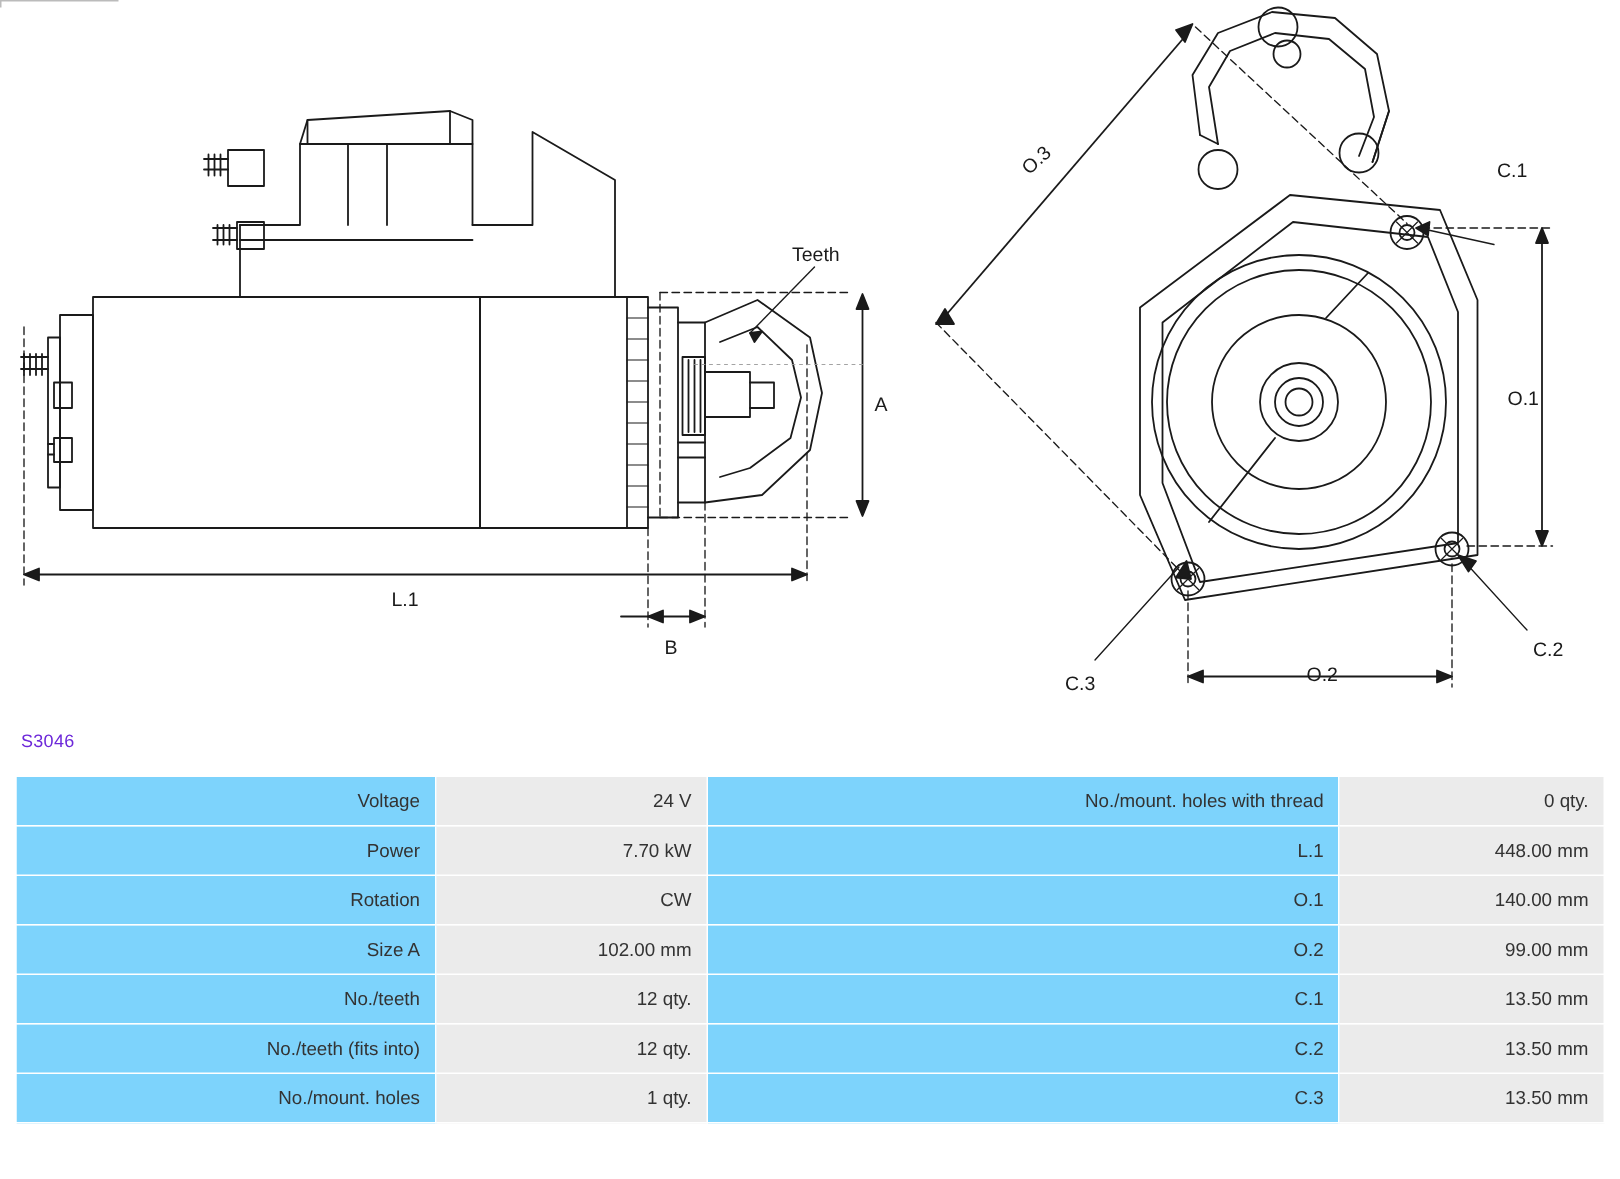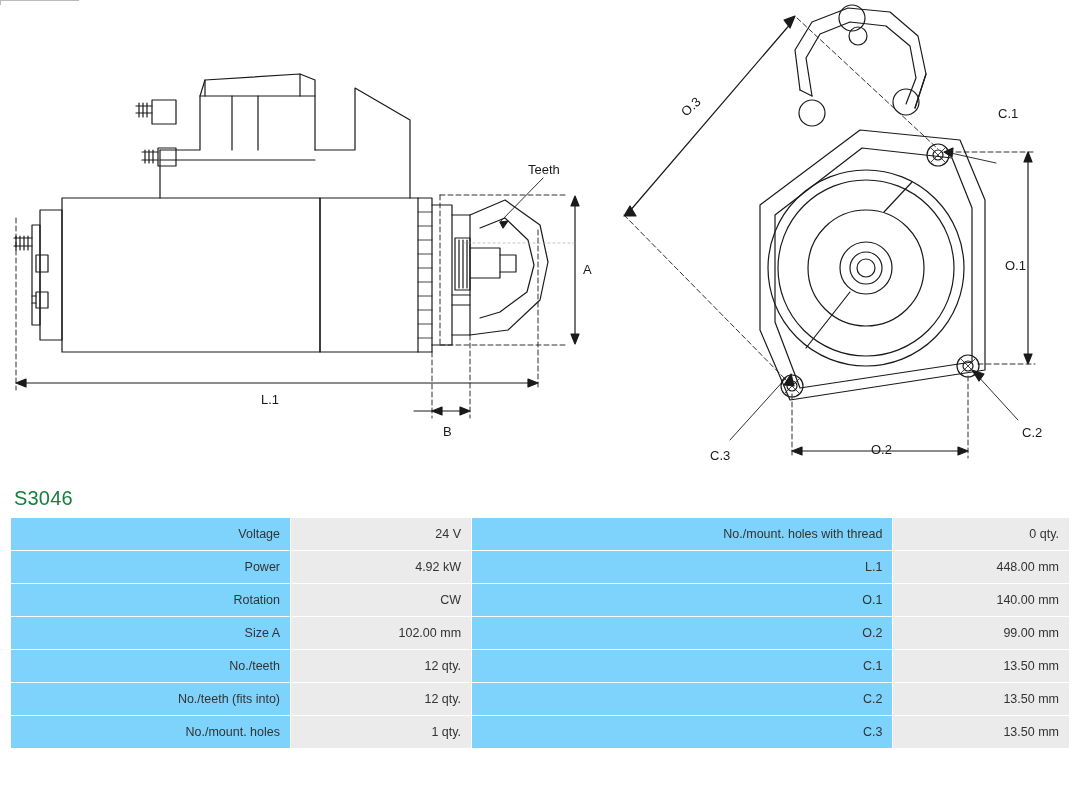--- a/index.html
+++ b/index.html
@@ -14,22 +14,22 @@
   .diagram-area{
     position:relative;
     width:1080px;
     height:475px;
   }
   .diagram-area svg{display:block;}
   .part-number{
     position:absolute;
     left:14px;
     top:487px;
-    font-size:20px;
-    color:#15803d;
+    font-size:12px;
+    color:#6d28d9;
     font-family:"Liberation Sans", sans-serif;
     letter-spacing:0.2px;
   }
   .spec-table{
     position:absolute;
     left:10px;
     top:517px;
     width:1060px;
     border-collapse:collapse;
     font-size:12.5px;
@@ -227,21 +227,21 @@
 <table class="spec-table">
   <tbody>
     <tr>
       <td class="label-cell">Voltage</td>
       <td class="value-cell">24 V</td>
       <td class="label-cell2">No./mount. holes with thread</td>
       <td class="value-cell2">0 qty.</td>
     </tr>
     <tr>
       <td class="label-cell">Power</td>
-      <td class="value-cell">4.92 kW</td>
+      <td class="value-cell">7.70 kW</td>
       <td class="label-cell2">L.1</td>
       <td class="value-cell2">448.00 mm</td>
     </tr>
     <tr>
       <td class="label-cell">Rotation</td>
       <td class="value-cell">CW</td>
       <td class="label-cell2">O.1</td>
       <td class="value-cell2">140.00 mm</td>
     </tr>
     <tr>

